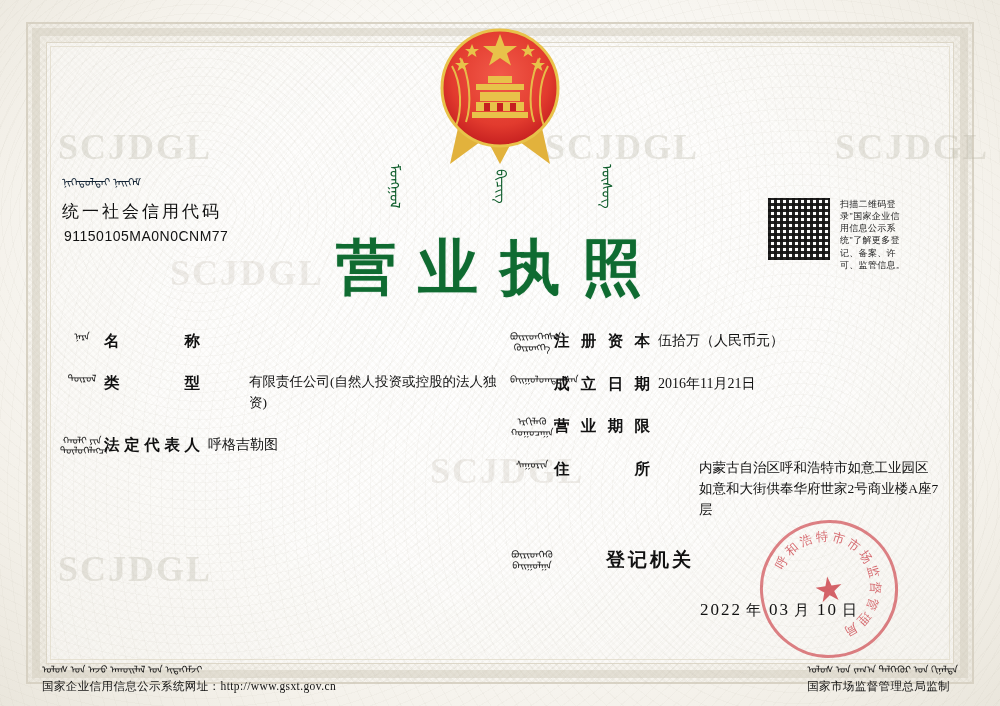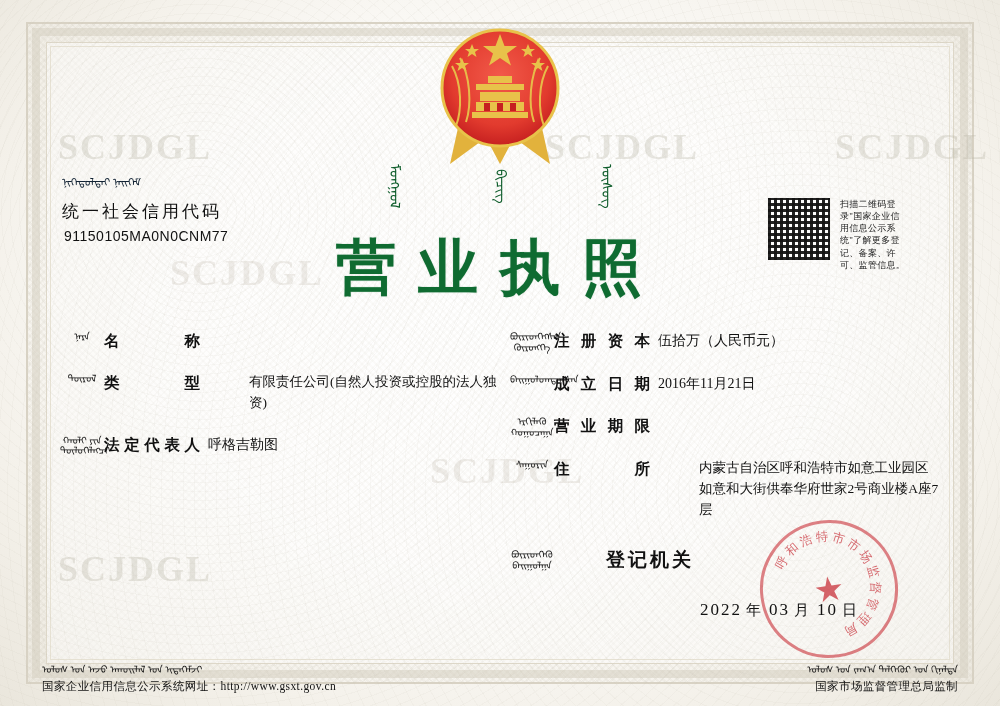--- a/index.html
+++ b/index.html
@@ -264,21 +264,21 @@
     position: absolute;
     left: 42px; bottom: 12px;
     font-family: "Liberation Serif", serif;
     color: #111;
   }
   .footer-right {
     position: absolute;
     right: 42px; bottom: 12px;
     font-family: "Liberation Serif", serif;
     color: #111;
-    text-align: right;
+    text-align: left;
   }
   .footer-mn {
     font-size: 10px;
     letter-spacing: 1px;
     margin-bottom: 3px;
     color: #111;
   }
   .footer-cn {
     font-size: 11.5px;
     letter-spacing: 0.4px;

